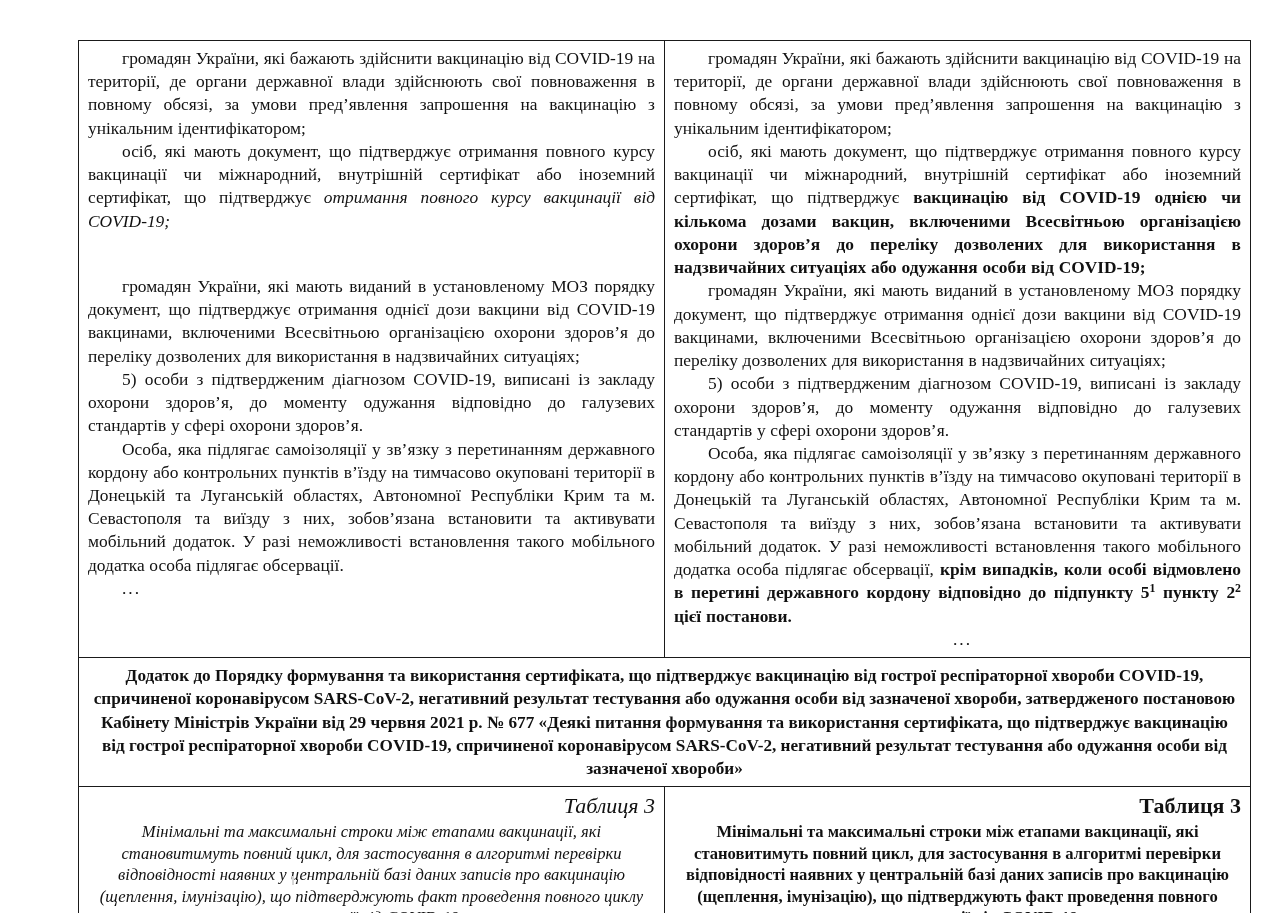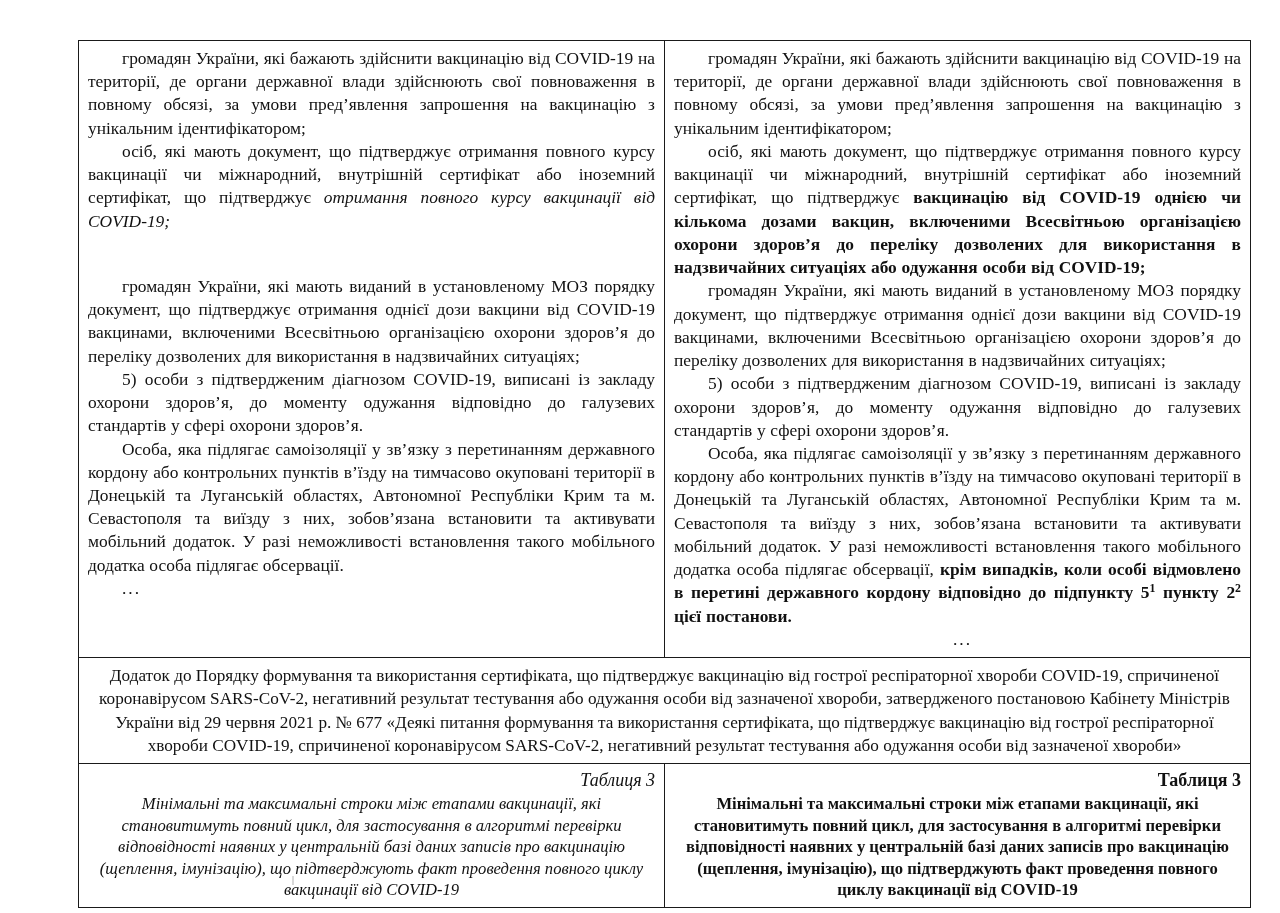--- a/index.html
+++ b/index.html
@@ -74,29 +74,29 @@
   .spacer-tail { height: 24px; }
 
   
   .heading-cell {
     text-align: center;
     padding: 7px 14px 9px 14px;
   }
   .heading-text {
     font-size: 17.2px;
     line-height: 1.35;
-    font-weight: normal;
+    font-weight: bold;
     margin: 0;
     text-align: center;
   }
 
   
   .cap-cell { padding: 5px 10px 10px 10px; }
   .cap-label {
-    font-size: 18px;
+    font-size: 22px;
     margin: 0 0 2px 0;
     text-align: right;
   }
   .cap-label.ital { font-style: italic; font-weight: normal; }
   .cap-label.bold { font-weight: bold; }
   .cap-body {
     font-size: 16.6px;
     line-height: 1.3;
     margin: 0;
     text-align: center;

